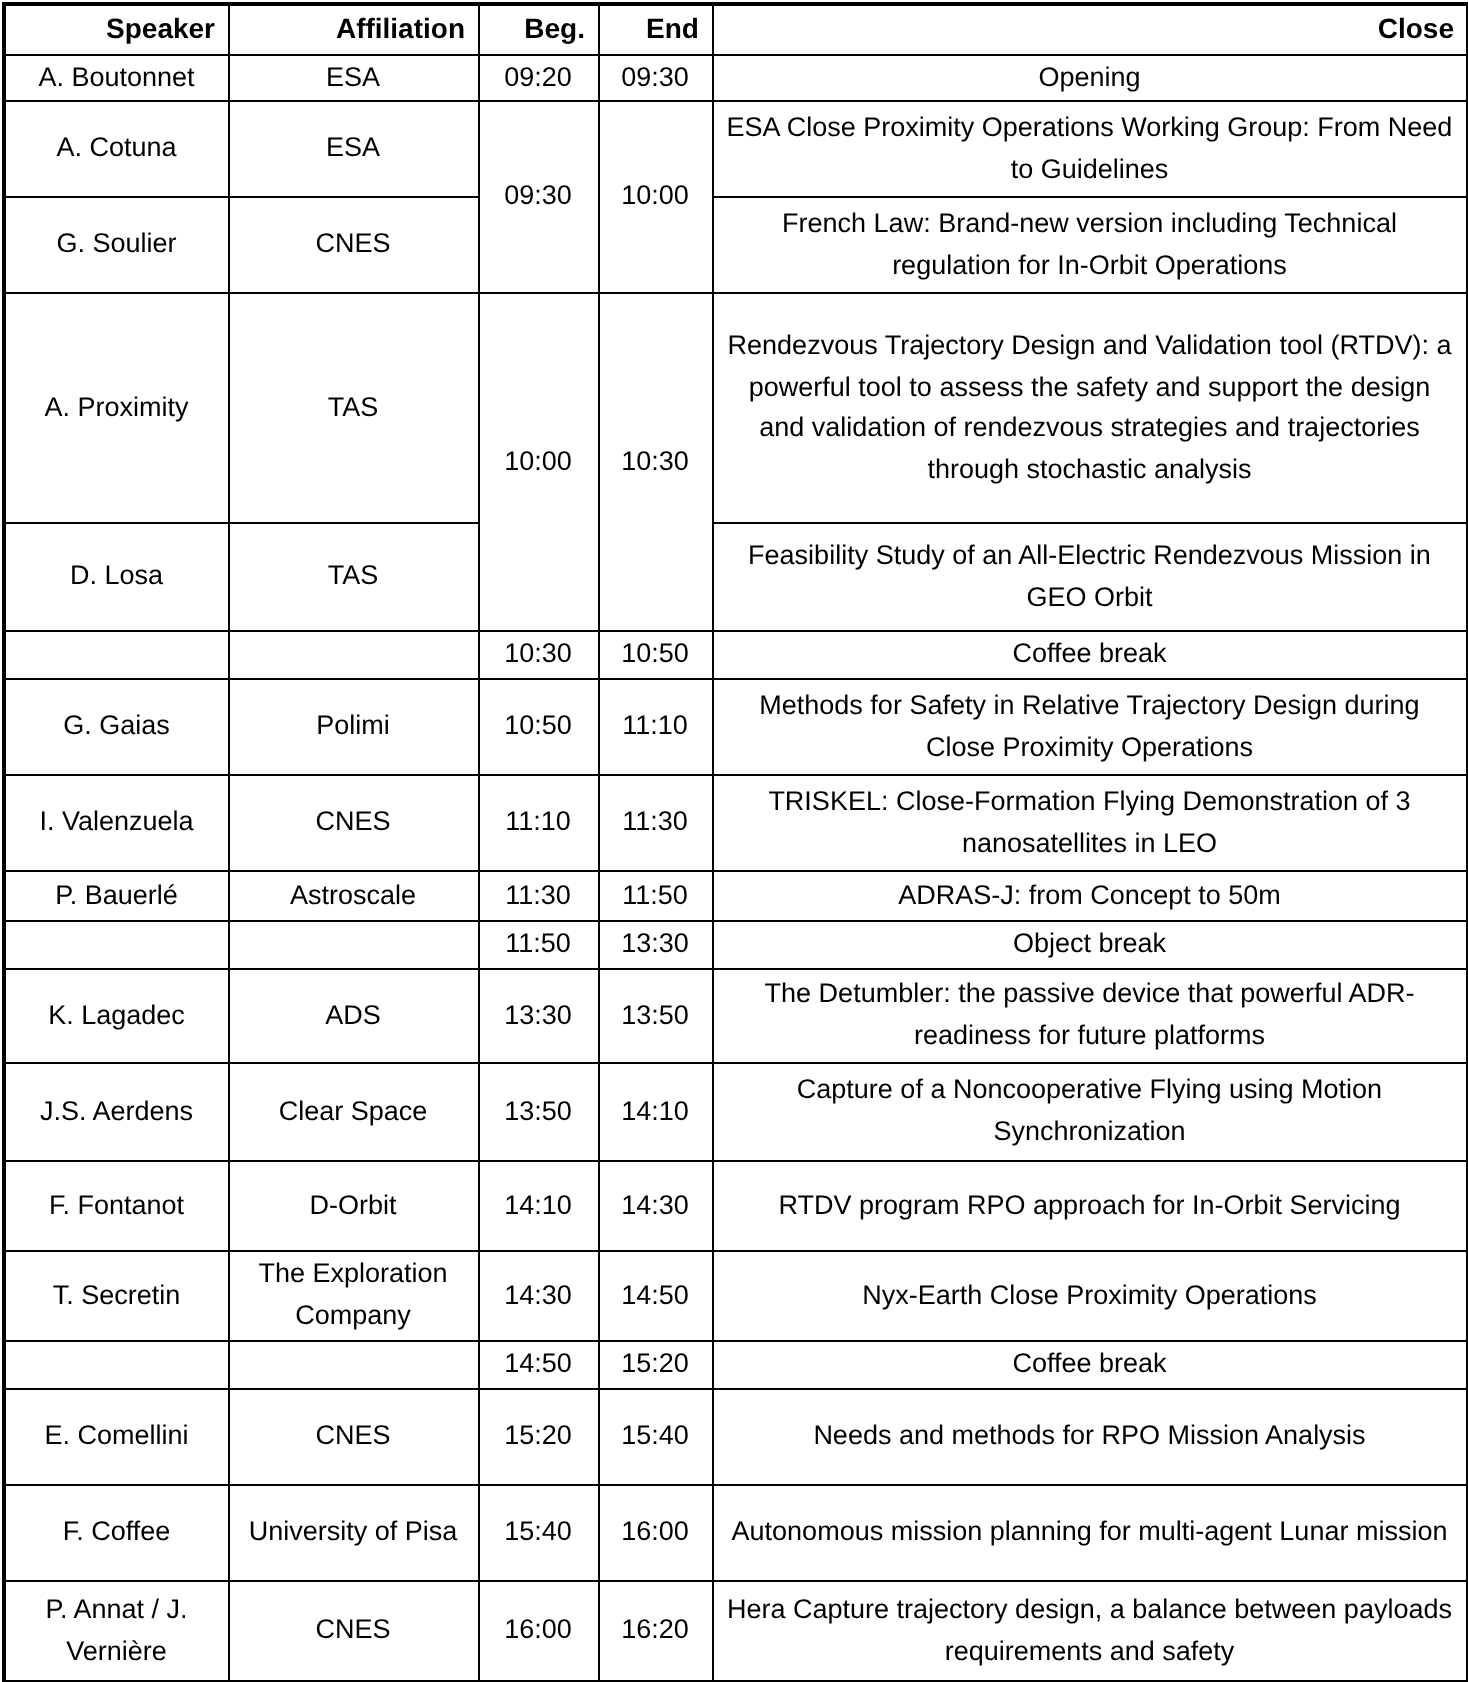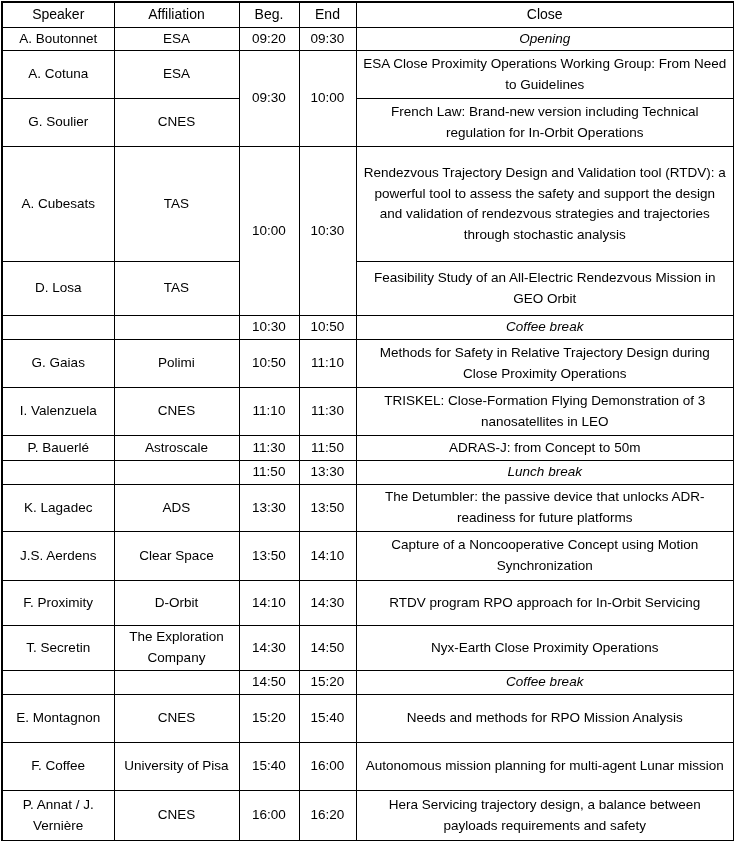--- a/index.html
+++ b/index.html
@@ -29,25 +29,25 @@
     padding: 1px 6px;
     text-align: center;
     vertical-align: middle;
     font-size: 13.5px;
     line-height: 1.55;
     overflow: hidden;
     word-wrap: break-word;
   }
   table.schedule th {
     font-size: 14px;
-    font-weight: normal;
+    font-weight: bold;
     line-height: 1.4;
+    text-align: right;
   }
   td.italic {
-    font-style: italic;
   }
 </style>
 </head>
 <body>
 
 <div class="page">
   <table class="schedule">
     <colgroup>
       <col style="width:112px">
       <col style="width:125px">
@@ -78,21 +78,21 @@
         <td rowspan="2">09:30</td>
         <td rowspan="2">10:00</td>
         <td>ESA Close Proximity Operations Working Group: From Need to Guidelines</td>
       </tr>
       <tr style="height:48px">
         <td>G. Soulier</td>
         <td>CNES</td>
         <td>French Law: Brand-new version including Technical regulation for In-Orbit Operations</td>
       </tr>
       <tr style="height:115px">
-        <td>A. Cubesats</td>
+        <td>A. Proximity</td>
         <td>TAS</td>
         <td rowspan="2">10:00</td>
         <td rowspan="2">10:30</td>
         <td>Rendezvous Trajectory Design and Validation tool (RTDV): a powerful tool to assess the safety and support the design and validation of rendezvous strategies and trajectories through stochastic analysis</td>
       </tr>
       <tr style="height:54px">
         <td>D. Losa</td>
         <td>TAS</td>
         <td>Feasibility Study of an All-Electric Rendezvous Mission in GEO Orbit</td>
       </tr>
@@ -122,73 +122,73 @@
         <td>Astroscale</td>
         <td>11:30</td>
         <td>11:50</td>
         <td>ADRAS-J: from Concept to 50m</td>
       </tr>
       <tr style="height:23px">
         <td></td>
         <td></td>
         <td>11:50</td>
         <td>13:30</td>
-        <td class="italic">Lunch break</td>
+        <td class="italic">Object break</td>
       </tr>
       <tr style="height:47px">
         <td>K. Lagadec</td>
         <td>ADS</td>
         <td>13:30</td>
         <td>13:50</td>
-        <td>The Detumbler: the passive device that unlocks ADR-readiness for future platforms</td>
+        <td>The Detumbler: the passive device that powerful ADR-readiness for future platforms</td>
       </tr>
       <tr style="height:49px">
         <td>J.S. Aerdens</td>
         <td>Clear Space</td>
         <td>13:50</td>
         <td>14:10</td>
-        <td>Capture of a Noncooperative Concept using Motion Synchronization</td>
+        <td>Capture of a Noncooperative Flying using Motion Synchronization</td>
       </tr>
       <tr style="height:45px">
-        <td>F. Proximity</td>
+        <td>F. Fontanot</td>
         <td>D-Orbit</td>
         <td>14:10</td>
         <td>14:30</td>
         <td>RTDV program RPO approach for In-Orbit Servicing</td>
       </tr>
       <tr style="height:45px">
         <td>T. Secretin</td>
         <td>The Exploration Company</td>
         <td>14:30</td>
         <td>14:50</td>
         <td>Nyx-Earth Close Proximity Operations</td>
       </tr>
       <tr style="height:24px">
         <td></td>
         <td></td>
         <td>14:50</td>
         <td>15:20</td>
         <td class="italic">Coffee break</td>
       </tr>
       <tr style="height:48px">
-        <td>E. Montagnon</td>
+        <td>E. Comellini</td>
         <td>CNES</td>
         <td>15:20</td>
         <td>15:40</td>
         <td>Needs and methods for RPO Mission Analysis</td>
       </tr>
       <tr style="height:48px">
         <td>F. Coffee</td>
         <td>University of Pisa</td>
         <td>15:40</td>
         <td>16:00</td>
         <td>Autonomous mission planning for multi-agent Lunar mission</td>
       </tr>
       <tr style="height:50px">
         <td>P. Annat / J. Vernière</td>
         <td>CNES</td>
         <td>16:00</td>
         <td>16:20</td>
-        <td>Hera Servicing trajectory design, a balance between payloads requirements and safety</td>
+        <td>Hera Capture trajectory design, a balance between payloads requirements and safety</td>
       </tr>
     </tbody>
   </table>
 </div>
 
 </body></html>

